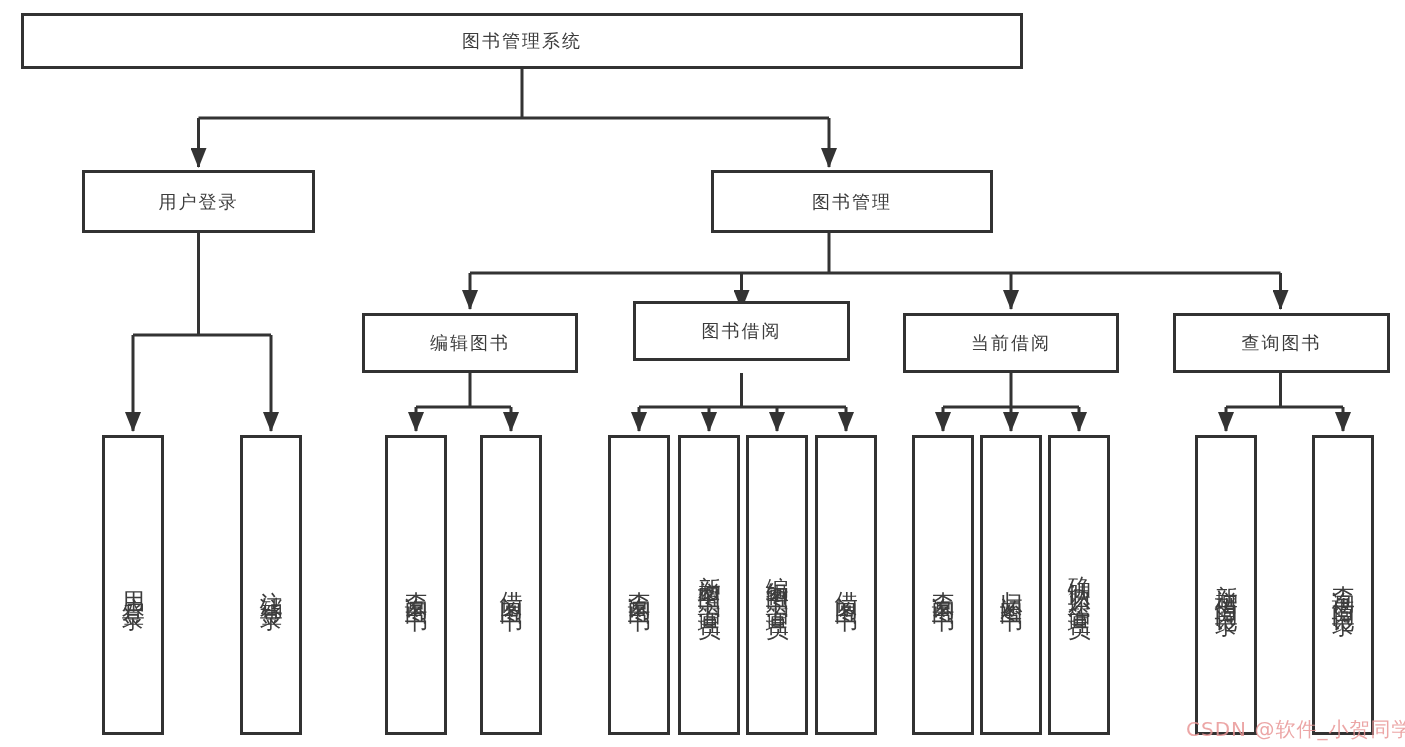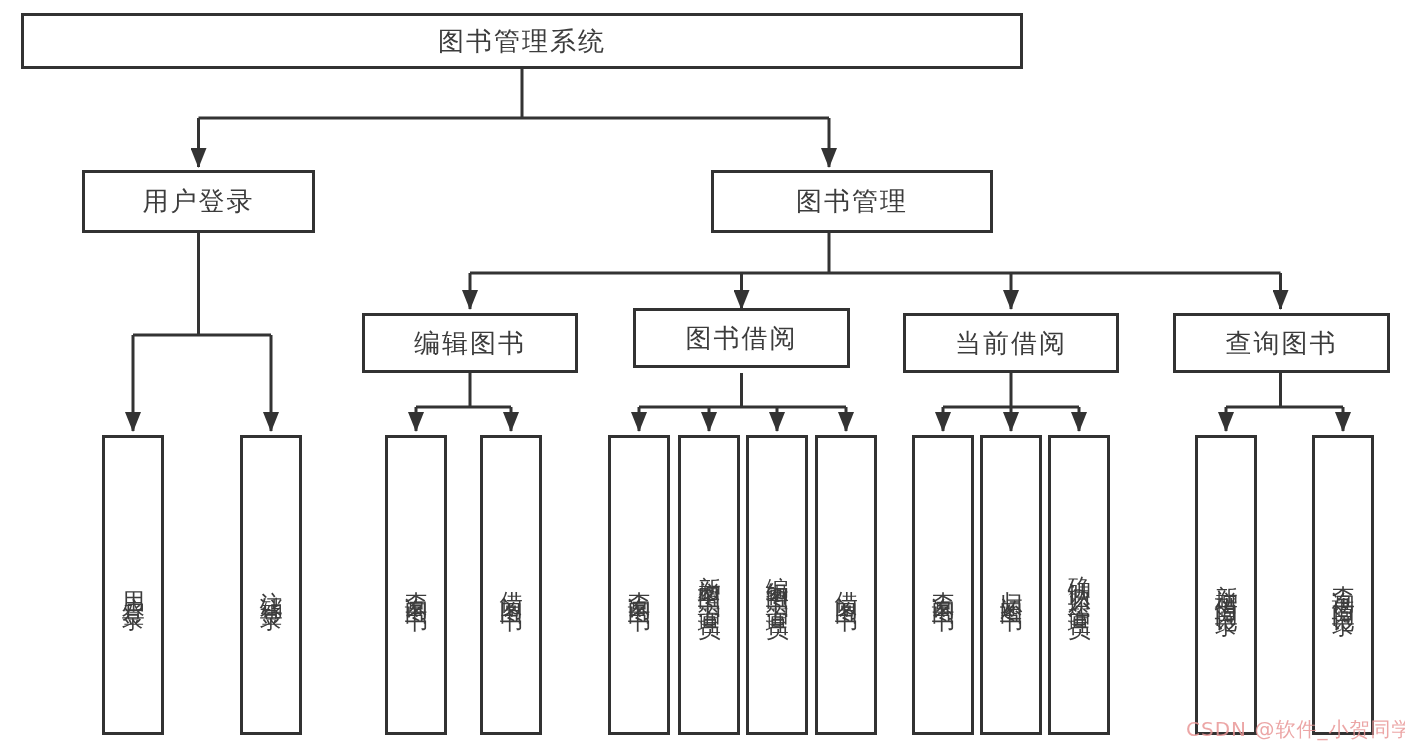--- a/index.html
+++ b/index.html
@@ -26,21 +26,21 @@
     background: #ffffff;
     border: 3px solid #323232;
     box-sizing: border-box;
     display: flex;
     align-items: center;
     justify-content: center;
     color: #3c3c3c;
     z-index: 2;
   }
   .h-label {
-    font-size: 26px;
+    font-size: 18px;
     letter-spacing: 2px;
     white-space: nowrap;
   }
   .v-label {
     writing-mode: vertical-rl;
     text-orientation: mixed;
     font-size: 23px;
     letter-spacing: 6px;
     line-height: 1.1;
     white-space: nowrap;
@@ -110,21 +110,21 @@
   <div class="node" style="left:82px; top:170px; width:233px; height:63px;">
     <span class="h-label">用户登录</span>
   </div>
   <div class="node" style="left:711px; top:170px; width:282px; height:63px;">
     <span class="h-label">图书管理</span>
   </div>
 
   <div class="node" style="left:362px; top:313px; width:216px; height:60px;">
     <span class="h-label">编辑图书</span>
   </div>
-  <div class="node" style="left:633px; top:308px; width:217px; height:60px;">
+  <div class="node" style="left:633px; top:301px; width:217px; height:60px;">
     <span class="h-label">图书借阅</span>
   </div>
   <div class="node" style="left:903px; top:313px; width:216px; height:60px;text-align:right;">
     <span class="h-label">当前借阅</span>
   </div>
   <div class="node" style="left:1173px; top:313px; width:217px; height:60px;">
     <span class="h-label">查询图书</span>
   </div>
 
   <div class="node" style="left:102px; top:435px; width:62px; height:300px;">

